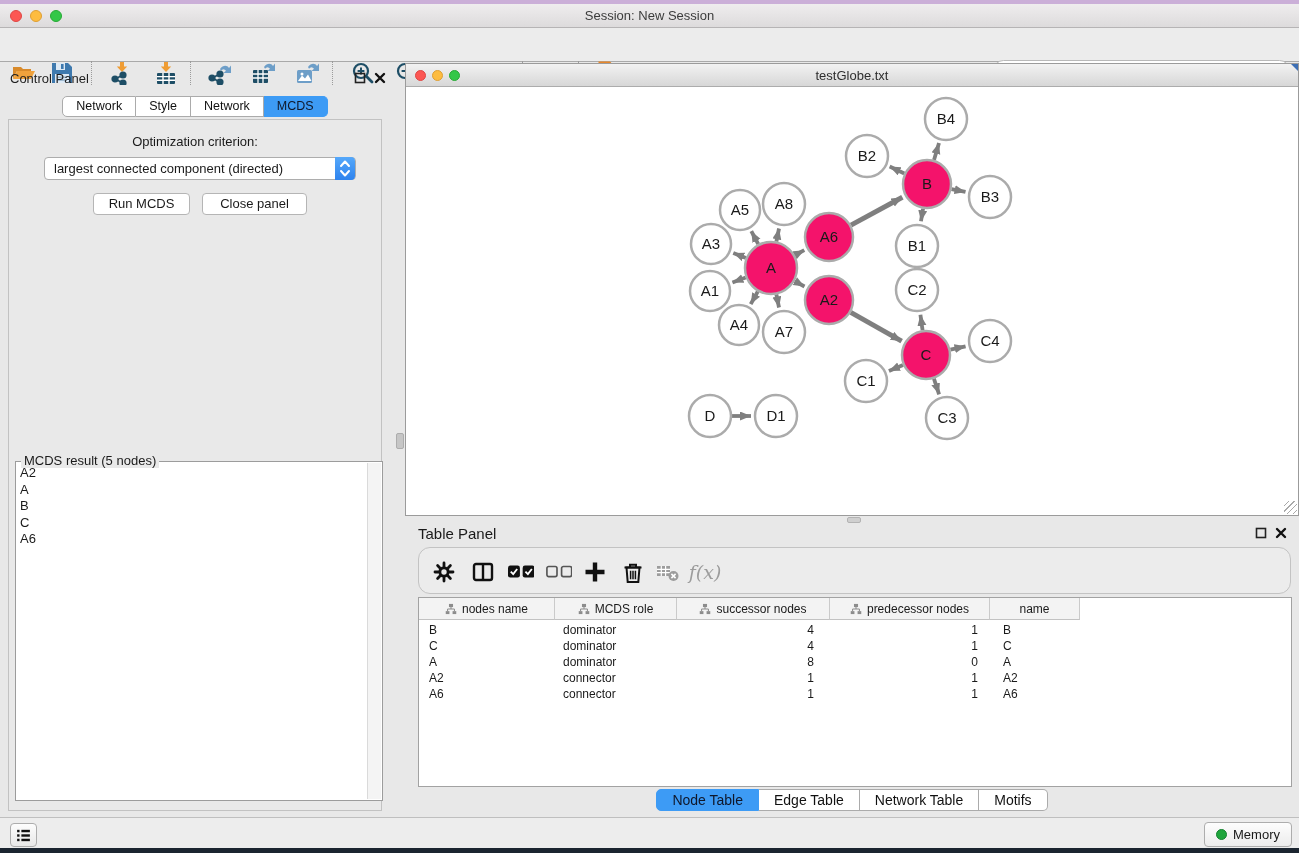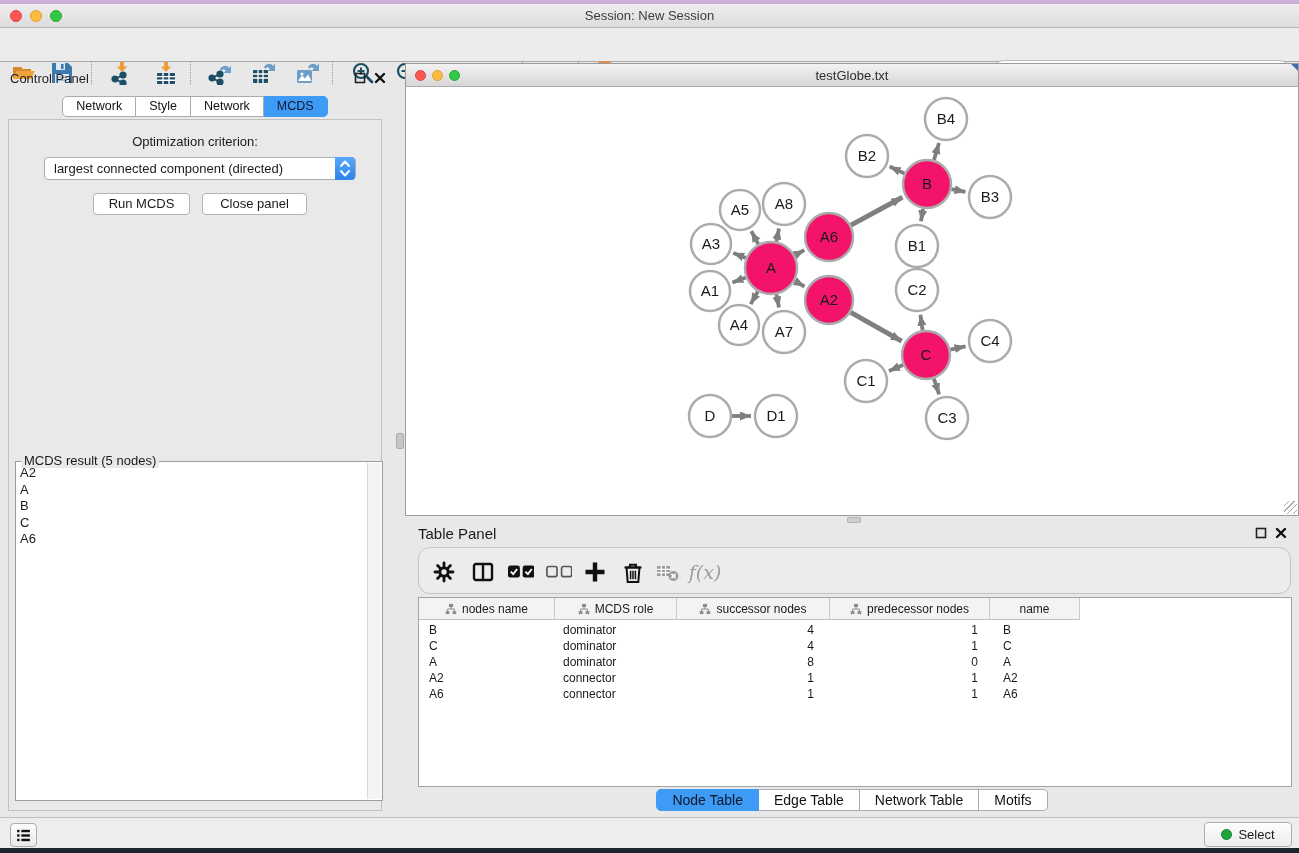--- a/index.html
+++ b/index.html
@@ -628,17 +628,17 @@
             <rect x="9" y="4" width="12" height="3.4"></rect>
         <rect x="3" y="10.3" width="3.4" height="3.4"></rect>
             <rect x="9" y="10.3" width="12" height="3.4"></rect>
         <rect x="3" y="16.6" width="3.4" height="3.4"></rect>
             <rect x="9" y="16.6" width="12" height="3.4"></rect>
           </g>
       </svg>
     </div>
     <div class="memory-btn">
       <span class="memory-dot"></span>
-      <span>Select</span>
+      <span>Memory</span>
     </div>
   </div>
   <div class="strip-bottom"></div>
 </div>
 
 </body></html>

